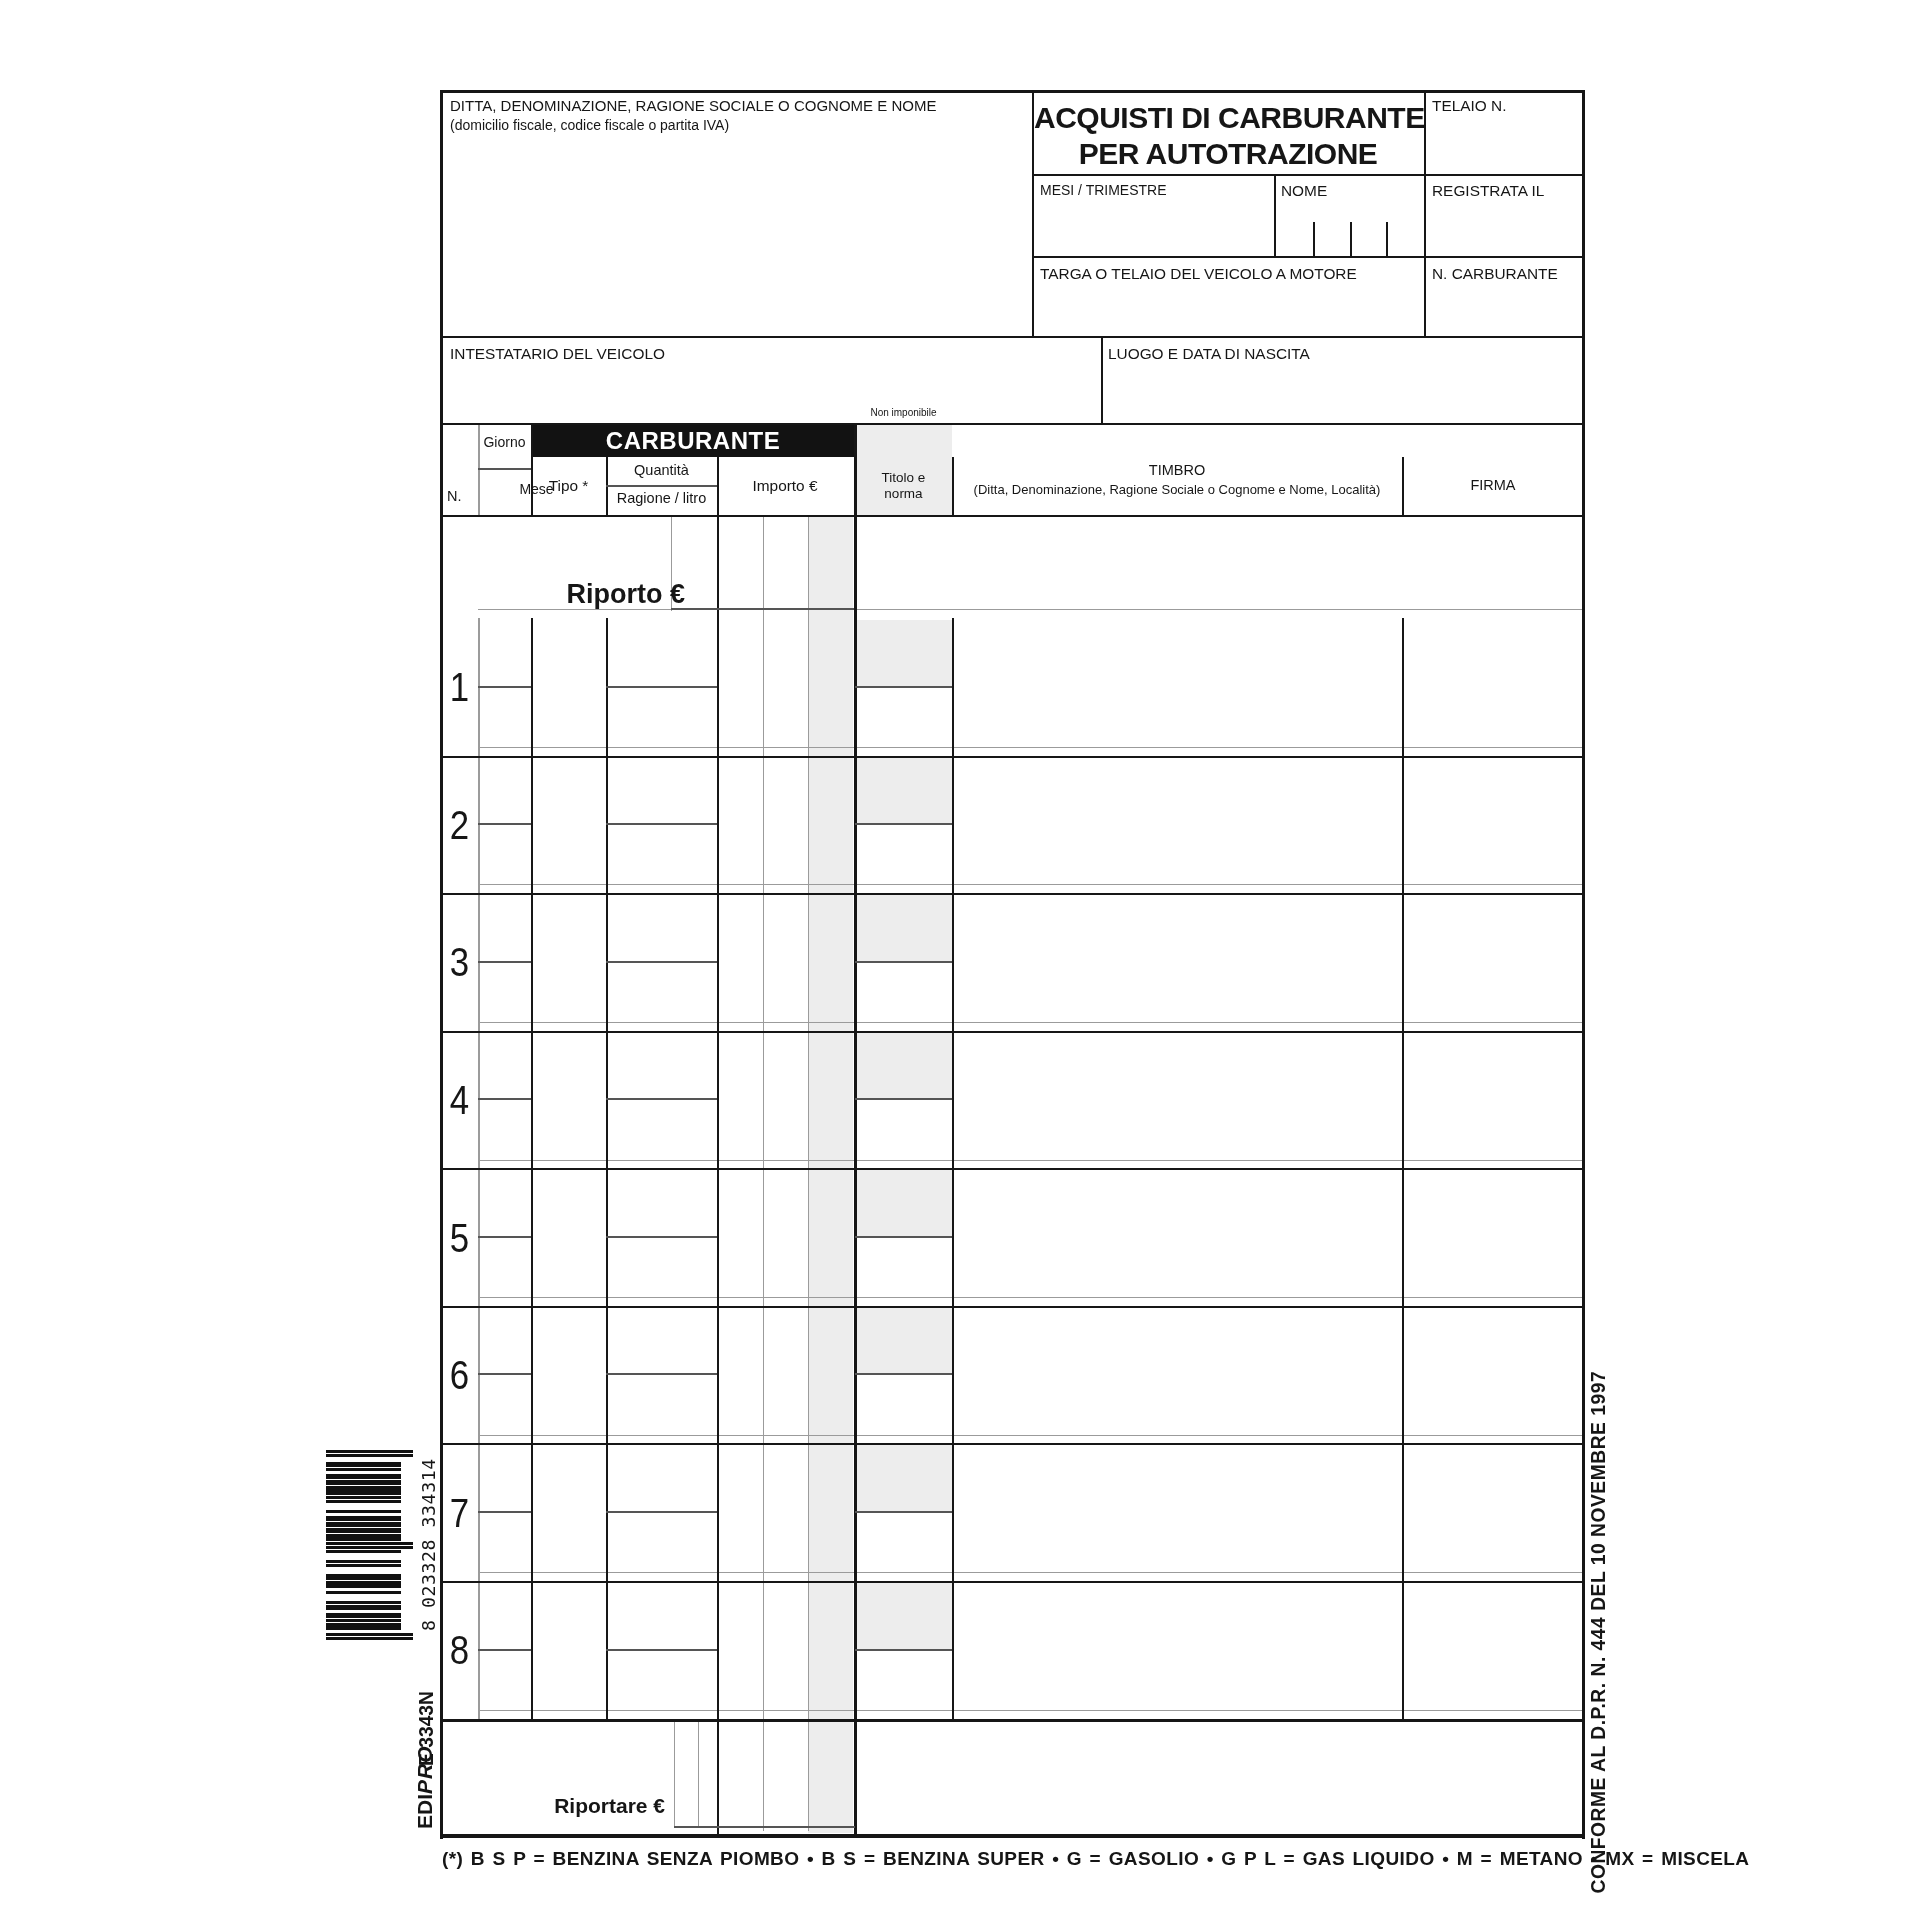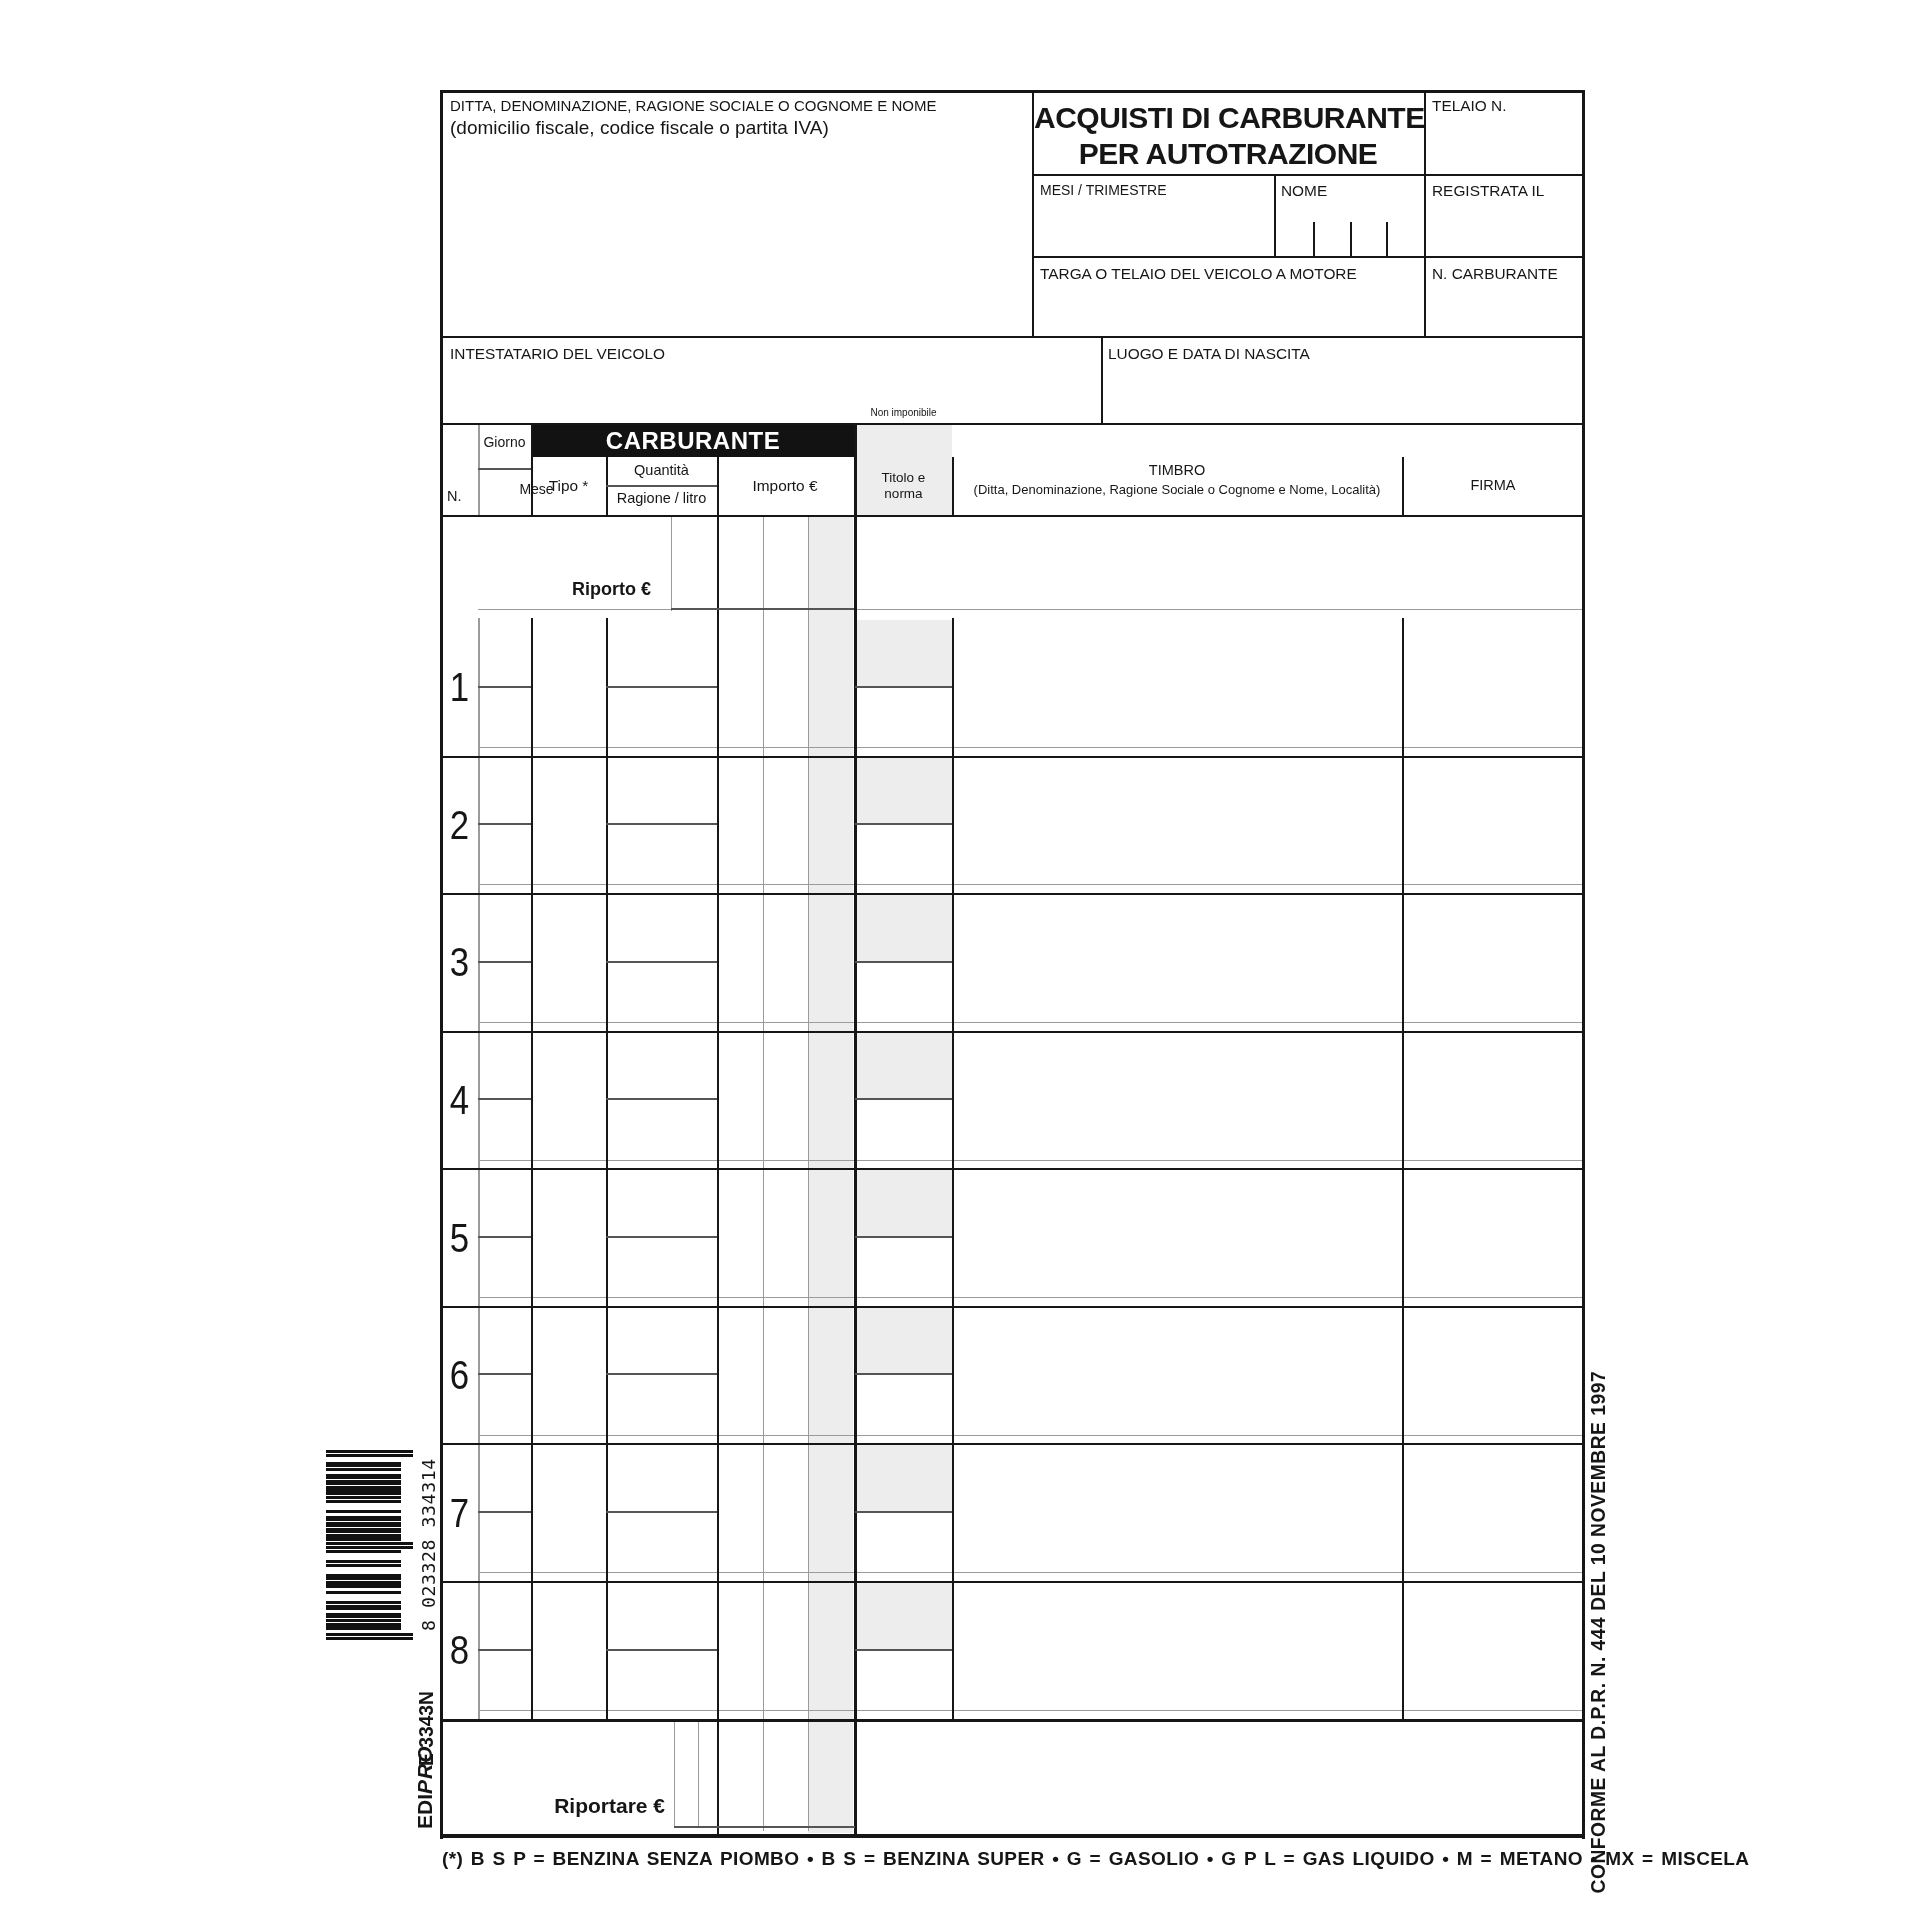--- a/index.html
+++ b/index.html
@@ -35,21 +35,21 @@
   <div class="L" style="left:440px;top:423px;width:1143px;height:1.9px;"></div>
   <div class="L" style="left:1032px;top:90px;width:1.9px;height:248px;"></div>
   <div class="L" style="left:1424px;top:90px;width:1.9px;height:248px;"></div>
   <div class="L" style="left:1274px;top:176px;width:1.9px;height:82px;"></div>
   <div class="L" style="left:1313px;top:222px;width:1.9px;height:36px;"></div>
   <div class="L" style="left:1350px;top:222px;width:1.9px;height:36px;"></div>
   <div class="L" style="left:1386px;top:222px;width:1.9px;height:36px;"></div>
   <div class="L" style="left:1101px;top:338px;width:1.9px;height:85px;"></div>
 
   <div class="T" style="left:450px;top:97px;font-size:15px;">DITTA, DENOMINAZIONE, RAGIONE SOCIALE O COGNOME E NOME</div>
-  <div class="T" style="left:450px;top:117px;font-size:19px;">(domicilio fiscale, codice fiscale o partita IVA)</div>
+  <div class="T" style="left:450px;top:117px;font-size:14px;">(domicilio fiscale, codice fiscale o partita IVA)</div>
   <div class="T c" style="left:1034px;top:100px;width:388px;font-size:30px;font-weight:800;letter-spacing:-0.5px;">ACQUISTI DI CARBURANTE</div>
   <div class="T c" style="left:1034px;top:136px;width:388px;font-size:30px;font-weight:800;letter-spacing:-0.5px;">PER AUTOTRAZIONE</div>
   <div class="T" style="left:1432px;top:97px;font-size:15.4px;">TELAIO N.</div>
   <div class="T" style="left:1040px;top:182px;font-size:14px;">MESI / TRIMESTRE</div>
   <div class="T" style="left:1281px;top:182px;font-size:15.4px;">NOME</div>
   <div class="T" style="left:1432px;top:182px;font-size:15.4px;">REGISTRATA IL</div>
   <div class="T" style="left:1040px;top:265px;font-size:15.4px;">TARGA O TELAIO DEL VEICOLO A MOTORE</div>
   <div class="T" style="left:1432px;top:265px;font-size:15.4px;">N. CARBURANTE</div>
   <div class="T" style="left:450px;top:345px;font-size:15.4px;">INTESTATARIO DEL VEICOLO</div>
   <div class="T" style="left:1108px;top:345px;font-size:15.4px;">LUOGO E DATA DI NASCITA</div>
@@ -82,21 +82,21 @@
   <div class="T c" style="left:717px;top:477px;width:136px;font-size:15.4px;">Importo €</div>
   <div class="T c wrap" style="left:857px;top:407px;width:93px;font-size:10px;">Non imponibile</div>
   <div class="T c wrap" style="left:865px;top:470px;width:77px;font-size:13.5px;">Titolo e norma</div>
   <div class="T c" style="left:952px;top:462px;width:450px;font-size:14.5px;">TIMBRO</div>
   <div class="T c" style="left:952px;top:482px;width:450px;font-size:13px;">(Ditta, Denominazione, Ragione Sociale o Cognome e Nome, Località)</div>
   <div class="T c" style="left:1402px;top:477px;width:182px;font-size:14.5px;">FIRMA</div>
 
   <div class="G" style="left:671px;top:515px;width:1px;height:96px;"></div>
   <div class="Gd" style="left:671px;top:608px;width:183px;height:1.9px;"></div>
   <div class="G" style="left:478px;top:609px;width:1106px;height:1px;"></div>
-  <div class="T r" style="left:506px;top:579px;width:145px;font-size:18px;font-weight:700;">Riporto €</div>
+  <div class="T r" style="left:540px;top:579px;width:145px;font-size:27px;font-weight:700;">Riporto €</div>
 
   <div class="G" style="left:478px;top:618px;width:1.9px;height:1101px;"></div>
   <div class="L" style="left:531px;top:618px;width:1.9px;height:1101px;"></div>
   <div class="L" style="left:606px;top:618px;width:1.9px;height:1101px;"></div>
   <div class="L" style="left:952px;top:618px;width:1.9px;height:1101px;"></div>
   <div class="L" style="left:1402px;top:618px;width:1.9px;height:1101px;"></div>
 
   <div id="rows-layer">
       <div class="S" style="left: 855px; top: 620px; width: 97px; height: 66px;"></div>
       <div class="Gd" style="left: 478px; top: 686px; width: 53px; height: 1.9px;"></div>

